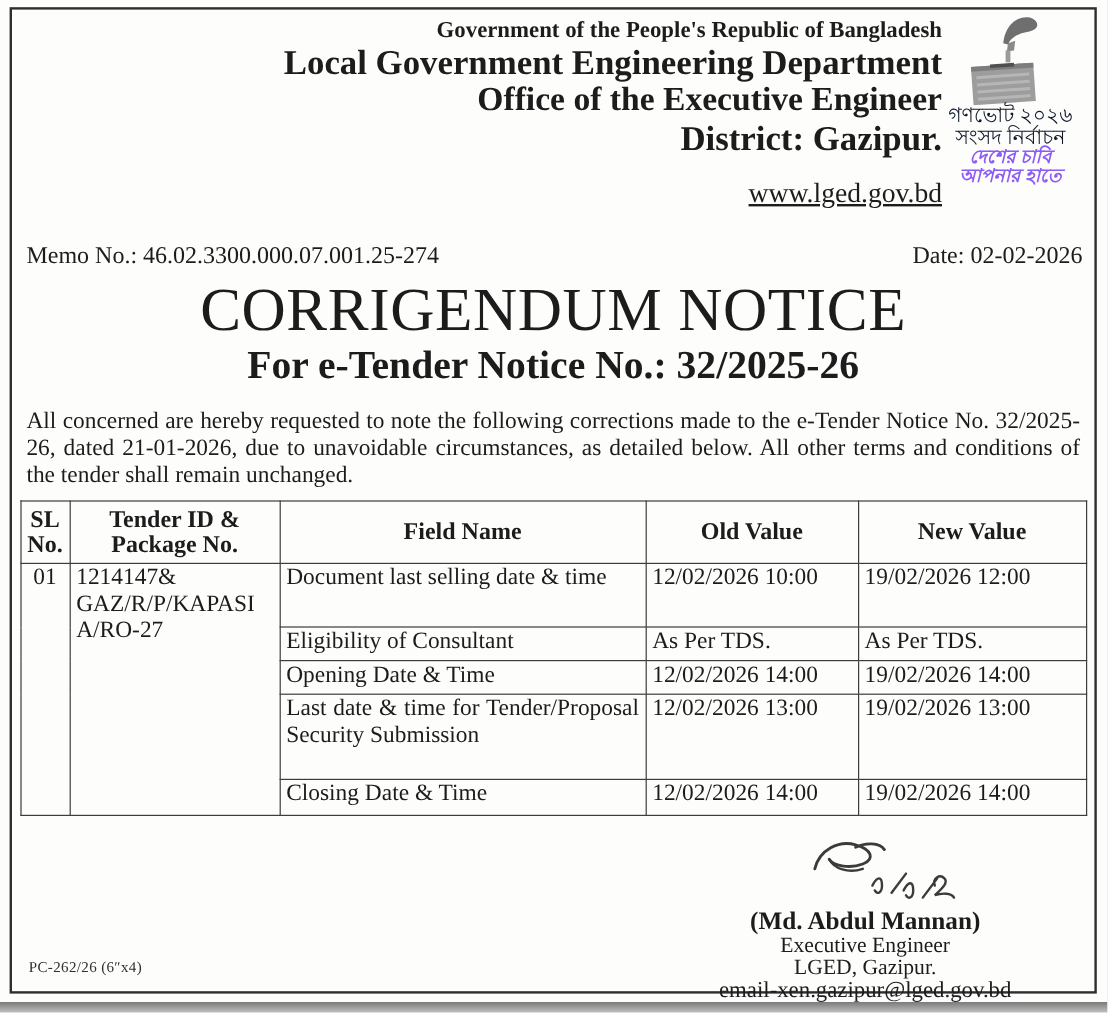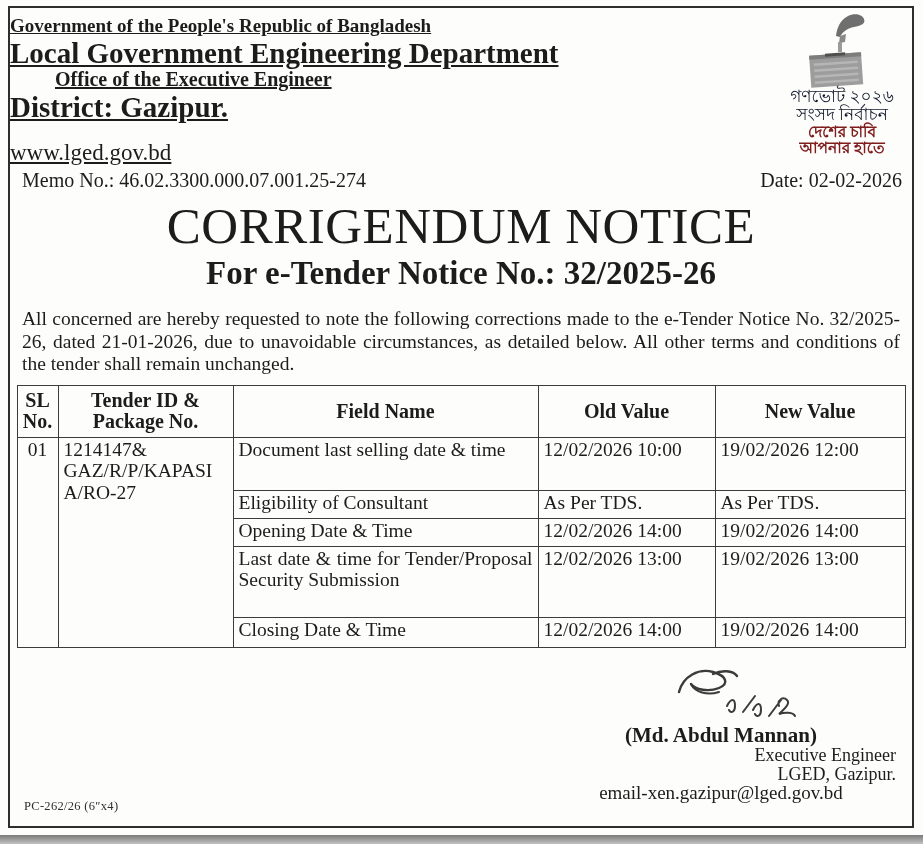--- a/index.html
+++ b/index.html
@@ -19,49 +19,48 @@
     position: absolute;
     left: 8px; top: 6px;
     width: 906px; height: 822px;
     border: 2.5px solid #2e2e2e;
     background: #fdfdfb;
   }
 
   
   .header-block {
     width: 775px;
-    text-align: left;
+    text-align: right;
     padding-top: 8px;
     line-height: 1.06;
-    text-decoration: underline;
   }
   .gov-line   { font-size: 19px; font-weight: bold; margin-bottom: 2px; }
   .dept-line  { font-size: 29px; font-weight: bold; }
-  .office-line{ font-size: 20px; font-weight: bold; padding-left: 45px; }
+  .office-line{ font-size: 28px; font-weight: bold; padding-left: 45px; }
   .district-line { font-size: 29px; font-weight: bold; margin-top: 2px; }
   .website    { font-size: 23px; text-decoration: underline; margin-top: 18px; }
 
   
   .emblem {
     position: absolute;
     top: 2px; right: 6px;
     width: 128px;
     text-align: center;
   }
   .emblem svg { display: block; margin: 0 auto; }
   .emblem-lines { line-height: 1.05; color: #4a4a4a; }
   .emblem-line-sm { font-size: 17px; color: #0f172a; }
-  .emblem-line-bold { font-size: 15.5px; font-weight: bold; color: #7f1d1d; }
+  .emblem-line-bold { font-size: 15.5px; font-weight: bold; color: #8b5cf6; font-style: italic; }
 
   
   .memo-row {
     display: flex;
     justify-content: space-between;
     padding: 0 10px 0 12px;
-    margin-top: 4px;
+    margin-top: 28px;
     font-size: 20px;
   }
 
   
   .main-title {
     text-align: center;
     font-size: 51px;
     font-weight: normal;
     letter-spacing: 0.5px;
     margin-top: 8px;
@@ -117,21 +116,21 @@
 
   
   .sig-block {
     width: 350px;
     margin: 14px 16px 0 auto;
     text-align: center;
     line-height: 1.05;
   }
   .sig-scribble { display: block; margin: 0 auto -2px 115px; }
   .sig-name { font-size: 21px; font-weight: bold; }
-  .sig-title, .sig-org { font-size: 18px; text-align: right; }
+  .sig-title, .sig-org { font-size: 18px; }
   .sig-email { font-size: 19px; }
 
   
   .print-code {
     position: absolute;
     left: 14px; bottom: 12px;
     font-size: 12.5px;
     color: #2e2e2e;
     letter-spacing: 0.3px;
   }

